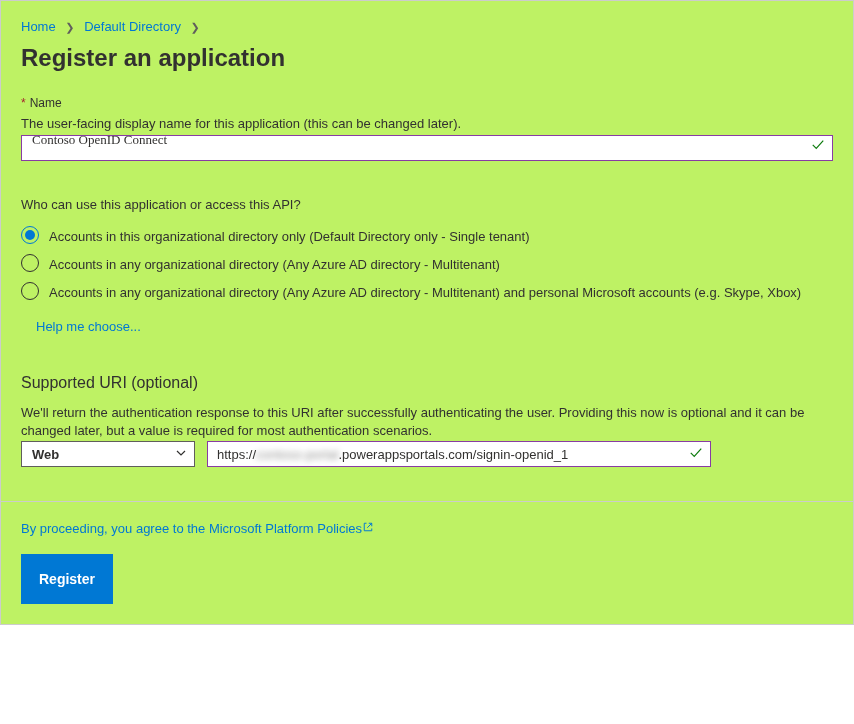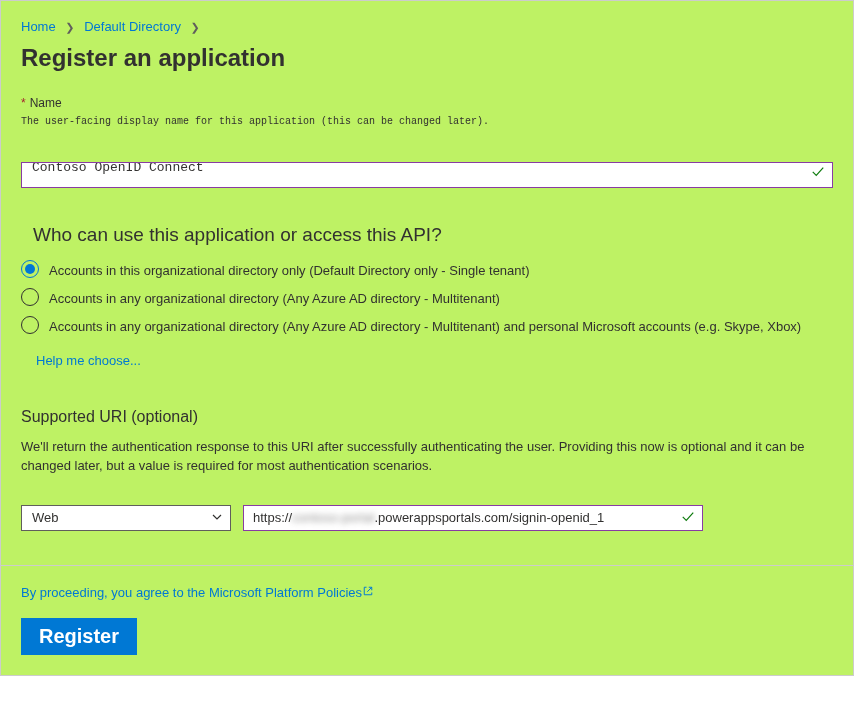--- a/index.html
+++ b/index.html
@@ -41,62 +41,60 @@
   .field-label {
     font-size: 12px;
     color: #323130;
     margin-bottom: 6px;
   }
   .req {
     color: #a4262c;
     margin-right: 4px;
   }
   .field-desc {
-    font-size: 10px;
-    color: #323130;
-    margin-bottom: 31px;
-    font-family: Liberation Mono, monospace;
+    font-size: 13px;
+    color: #323130;
+    margin-bottom: 0;
   }
   .text-input-wrap {
     position: relative;
     width: 100%;
     margin-bottom: 36px;
   }
   .text-input {
     width: 100%;
     height: 26px;
     border: 1px solid #883ca3;
     padding: 3px 28px 18px 10px;
     font-size: 13px;
     color: #323130;
     outline: none;
-    font-family: Liberation Mono, monospace;
+    font-family: Liberation Serif, serif;
   }
   .text-input.valid {
     border-color: #883ca3;
   }
   .check-icon {
     position: absolute;
     right: 8px;
     top: 50%;
     transform: translateY(-50%);
     color: #107c10;
     pointer-events: none;
   }
   .section-heading {
     font-size: 16px;
     color: #323130;
     margin: 0 0 12px 0;
     font-weight: 400;
   }
   .section-q {
-    font-size: 19px;
+    font-size: 13px;
     color: #323130;
     margin-bottom: 14px;
-    margin-left: 12px;
   }
   .radio-group {
     margin-bottom: 18px;
   }
   .radio-row {
     display: flex;
     align-items: flex-end;
     margin-bottom: 10px;
     cursor: pointer;
   }
@@ -133,31 +131,32 @@
     text-decoration: none;
     font-size: 13px;
     display: inline-block;
     margin-bottom: 40px;
     margin-left: 15px;
   }
   .redirect-desc {
     font-size: 13px;
     color: #323130;
     line-height: 1.45;
-    margin-bottom: 29px;
+    margin-bottom: 0;
   }
   .redirect-row {
     display: flex;
     gap: 12px;
     align-items: center;
     margin-bottom: 10px;
   }
   .select-wrap {
     position: relative;
-    width: 210px;
+    width: 174px;
+    font-weight: bold;
   }
   .select-box {
     width: 100%;
     height: 26px;
     border: 1px solid #605e5c;
     background: #fff;
     padding: 3px 24px 3px 10px;
     font-size: 13px;
     color: #323130;
     display: flex;
@@ -167,21 +166,21 @@
   .chevron {
     position: absolute;
     right: 8px;
     top: 50%;
     transform: translateY(-50%);
     pointer-events: none;
     color: #323130;
   }
   .uri-input-wrap {
     position: relative;
-    width: 460px;
+    width: 504px;
   }
   .uri-input {
     width: 100%;
     height: 26px;
     border: 1px solid #883ca3;
     padding: 3px 28px 3px 10px;
     font-size: 13px;
     color: #323130;
     outline: none;
     font-family: inherit;
@@ -217,22 +216,22 @@
     align-items: center;
     margin-bottom: 18px;
   }
   .ext-icon {
     color: #0078d4;
   }
   .register-btn {
     background: #0078d4;
     color: #fff;
     border: none;
-    padding: 7px 18px;
-    font-size: 20px;
+    padding: 17px 18px;
+    font-size: 14px;
     font-weight: 600;
     cursor: pointer;
     font-family: inherit;
   }
 </style>
 </head>
 <body>
 
 <div class="page">
 

